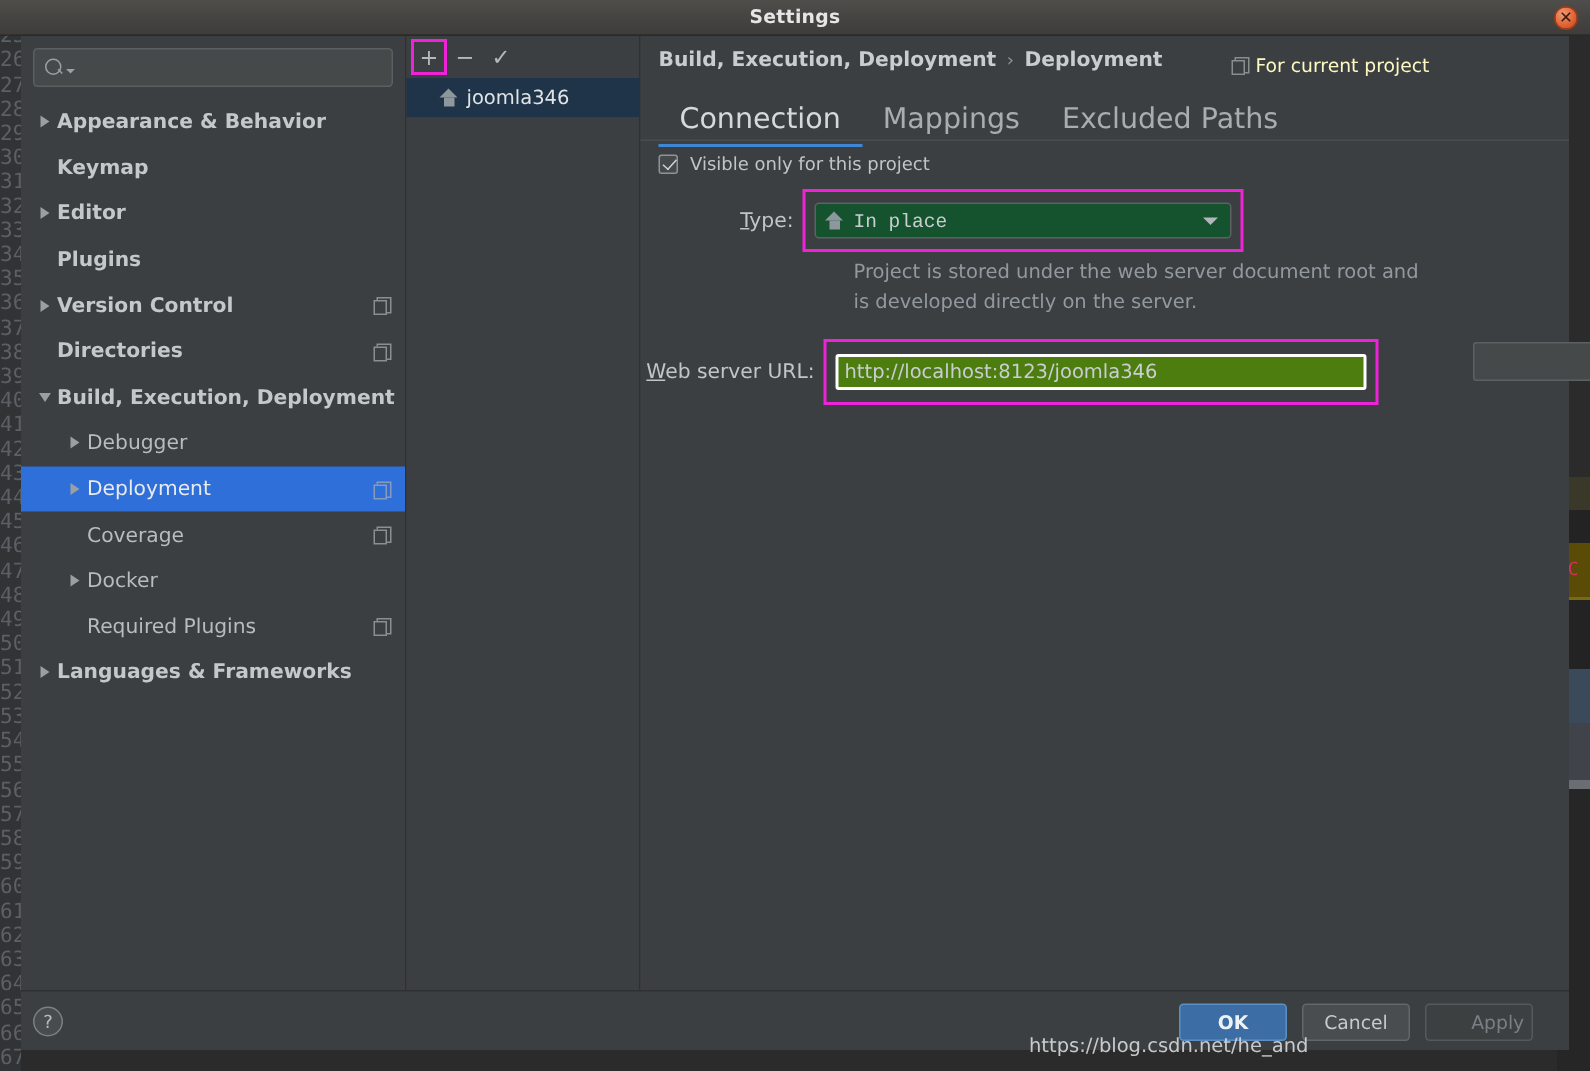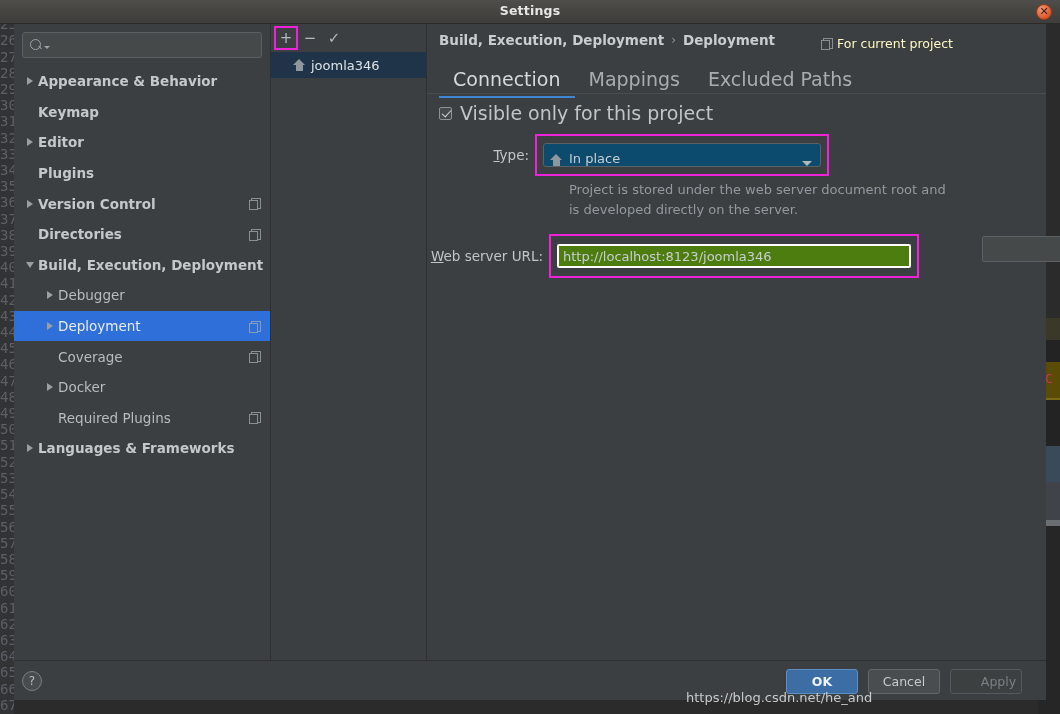--- a/index.html
+++ b/index.html
@@ -181,34 +181,34 @@
   .chk-row { display: flex; align-items: center; gap: 8px; padding-left: 12px; }
   .checkbox {
     width: 13px; height: 13px; border: 1px solid #8d9398; background: #45494a;
     position: relative; border-radius: 2px; cursor: pointer;
   }
   .checkbox.checked::after {
     content: ""; position: absolute; left: 3.5px; top: 0.5px;
     width: 4px; height: 8px; border: solid #cfd4d8;
     border-width: 0 1.7px 1.7px 0; transform: rotate(42deg);
   }
-  .chk-label { font-size: 19px; color: #c0c5c9; }
+  .chk-label { font-size: 12px; color: #c0c5c9; }
 
   .field-row { display: flex; align-items: center; margin-top: 12px; }
   .field-label { font-size: 13.5px; color: #c0c5c9; text-align: right; }
   .field-label u { text-decoration: underline; }
 
   #type-row .field-label { width: 108px; padding-right: 6px; }
   #type-hl {
     outline: 2.5px solid #ee23d8; padding: 7px 6px 7px 6px; margin-left: 2px;
     width: 290px;
   }
   #type-combo {
-    height: 24px; background: #0c4a6e; border: 1px solid #5c6164; border-radius: 3px;
-    display: flex; align-items: flex-end; padding: 0 6px; width: 100%; cursor: pointer;
+    height: 24px; background: #14532d; border: 1px solid #5c6164; border-radius: 3px;
+    display: flex; align-items: center; padding: 0 6px; width: 100%; cursor: pointer; font-family: Liberation Mono, monospace;
   }
   #type-combo .home-ico { margin-right: 7px; }
   #type-combo .val { font-size: 13px; color: #c9ced2; flex: 1; }
   #type-combo .arrow {
     width: 0; height: 0; border-left: 5px solid transparent; border-right: 5px solid transparent;
     border-top: 5.5px solid #b2b7bb; margin-right: 2px;
   }
   #type-desc {
     margin-left: 142px; margin-top: 6px; font-size: 13px; color: #9299a0;
     line-height: 20px; max-width: 420px;

